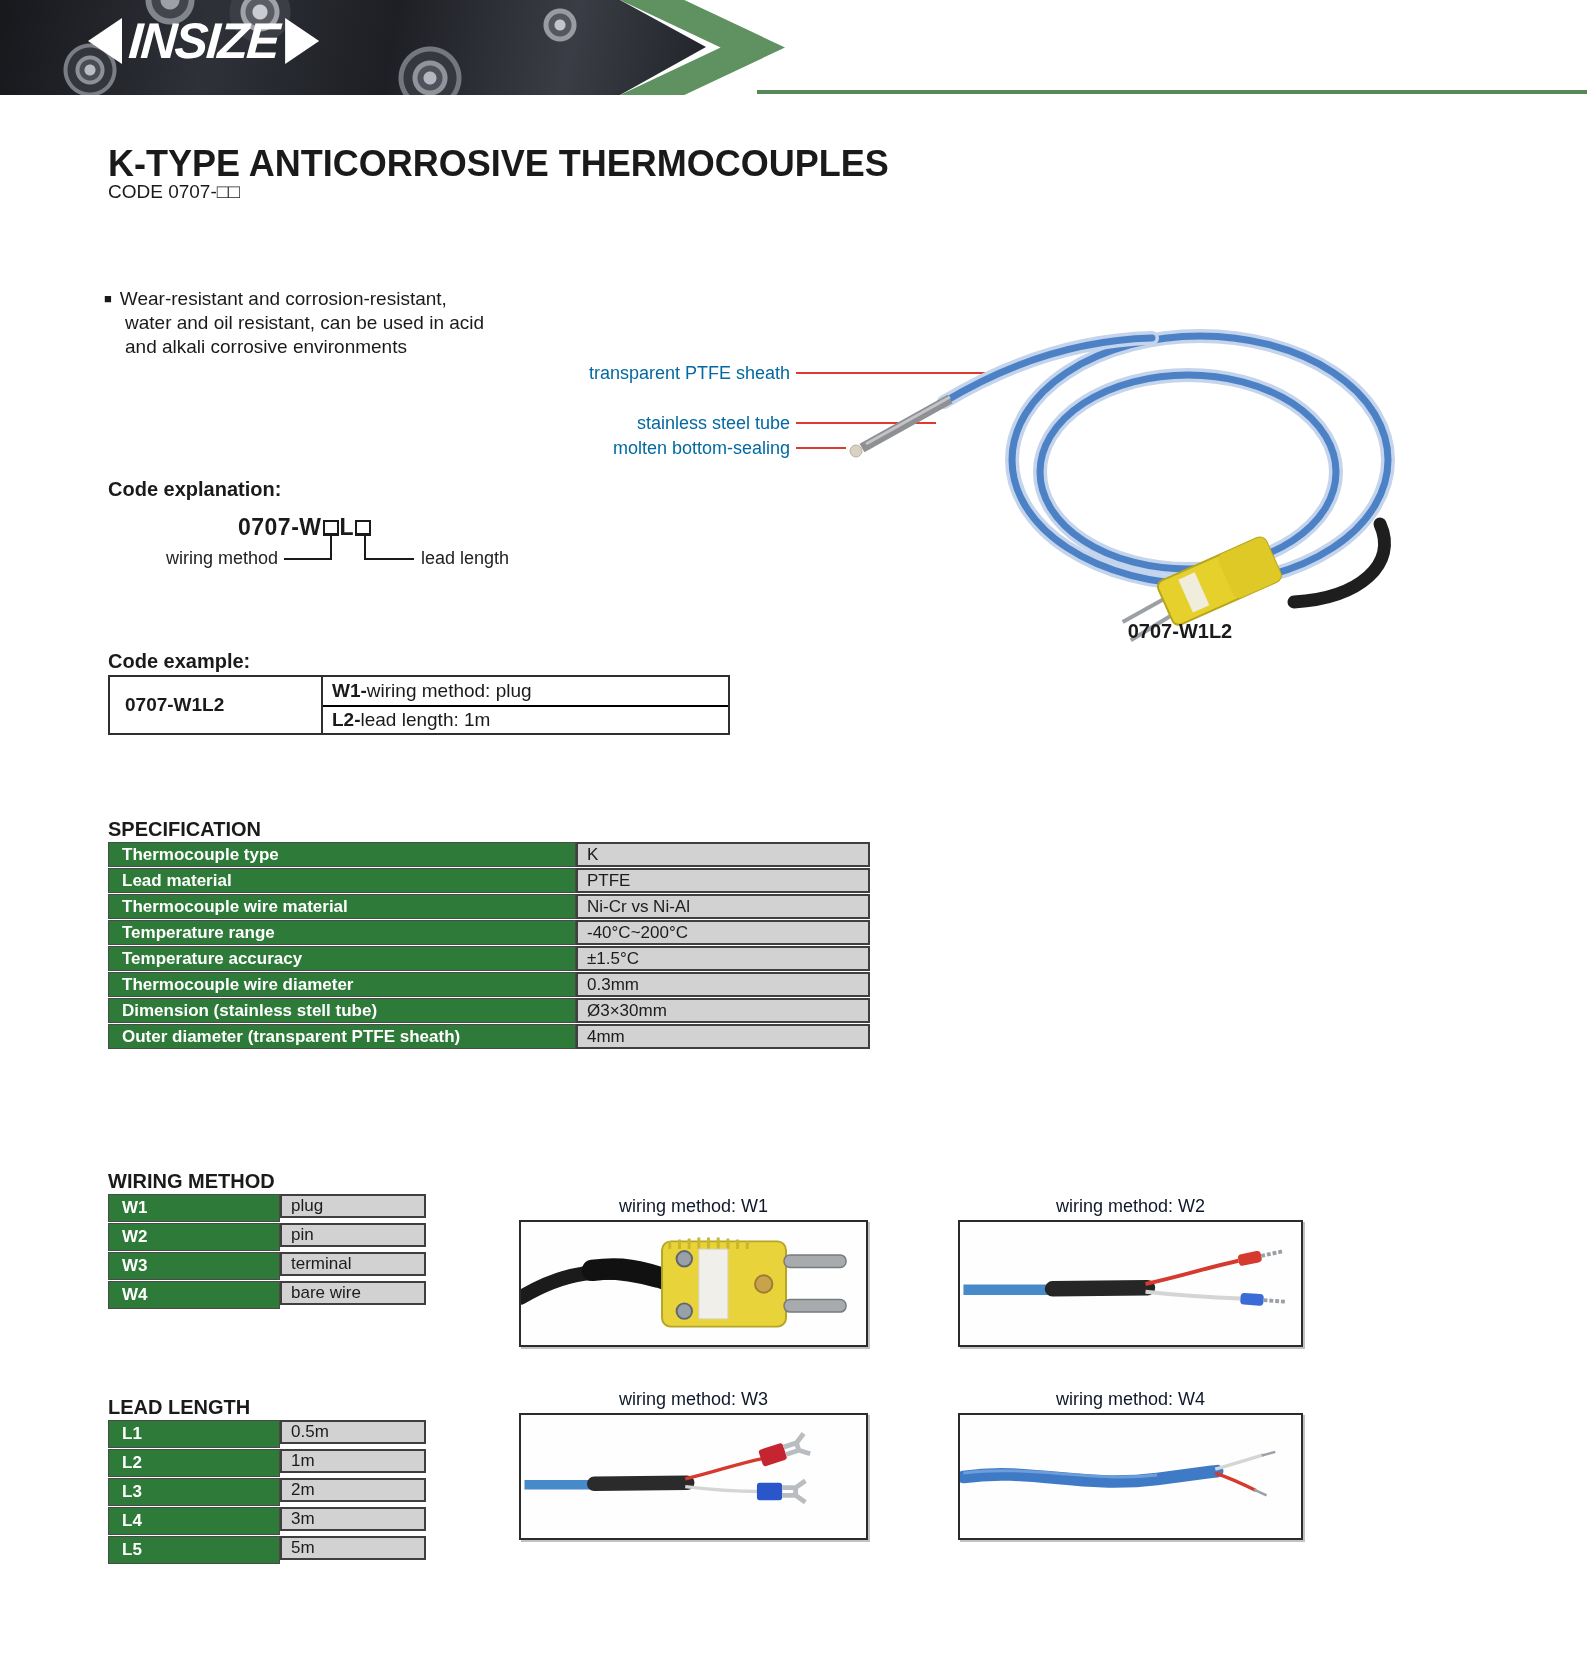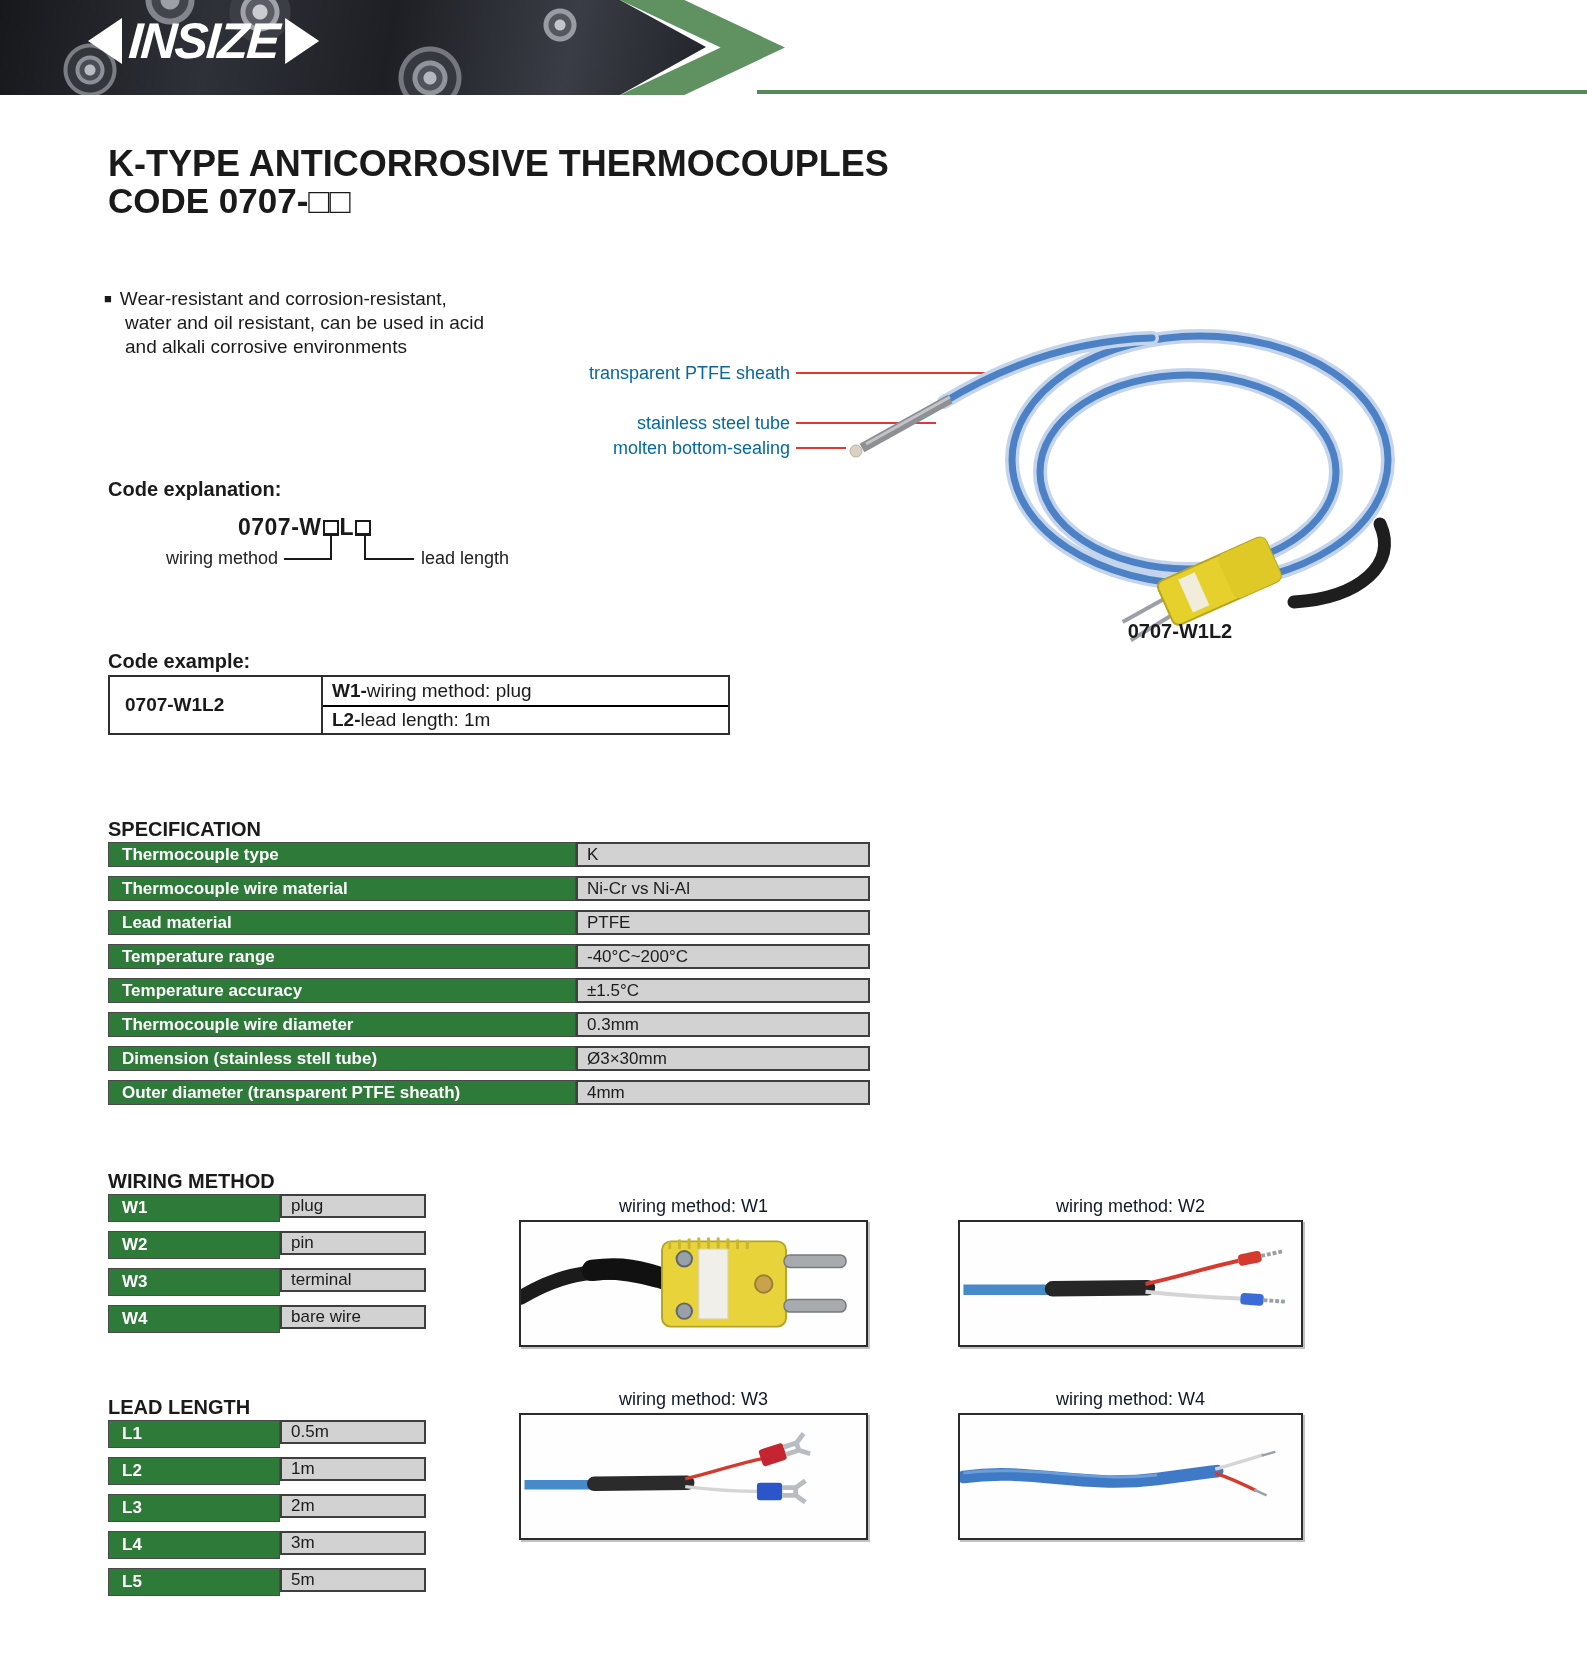--- a/index.html
+++ b/index.html
@@ -24,21 +24,21 @@
     clip-path:polygon(0 0,39% 0,100% 50%,39% 100%,0 100%,61% 50%);
   }
   .hdr-rule{ position:absolute; left:757px; right:0; top:90px; height:4px; background:#558a58; }
   .brand{ position:absolute; left:88px; top:18px; display:flex; align-items:center; gap:7px; }
   .brand .arrow-l{ width:34px; height:46px; background:#fff; clip-path:polygon(100% 0,100% 100%,0 50%); }
   .brand .arrow-r{ width:34px; height:46px; background:#fff; clip-path:polygon(0 0,0 100%,100% 50%); }
   .brand .brand-text{ color:#fff; font-size:50px; font-weight:bold; font-style:italic; letter-spacing:-2px; transform:skewX(-4deg); line-height:46px; }
 
   
   .title1 { position:absolute; left:108px; top:143px; font-size:36px; font-weight:bold; letter-spacing:0px; }
-  .title2 { position:absolute; left:108px; top:181px; font-size:35px; font-weight:bold; }
+  .title2 { position:absolute; left:108px; top:181px; font-size:19px; font-weight:normal; }
 
   
   .features { position:absolute; left:104px; top:287px; font-size:19px; line-height:24px; }
   .features .b { font-size:13px; vertical-align:2px; margin-right:8px; }
   .features .ln { padding-left:21px; }
   .features .ln.first { padding-left:0; }
 
   
   .plabel { position:absolute; width:240px; text-align:right; font-size:18px; color:#0369a1; }
   .pline  { position:absolute; height:2px; background:#e03a2f; }
@@ -55,21 +55,21 @@
   
   .ce-table { position:absolute; left:108px; top:675px; width:622px; border:2px solid #2f2f2f; display:flex; }
   .ce-code { width:213px; border-right:2px solid #2f2f2f; display:flex; align-items:center; padding-left:15px; font-size:19px; font-weight:bold; }
   .ce-rows { flex:1; }
   .ce-row { height:28px; display:flex; align-items:center; padding-left:9px; font-size:19px; }
   .ce-row + .ce-row { border-top:2px solid #000000; }
   .ce-row .bold { font-weight:bold; }
 
   
   .gtable { position:absolute; }
-  .grow { display:flex; margin-bottom:9px; }
+  .grow { display:flex; margin-bottom:1px; }
   .gkey { background:#2e7a39; color:#fff; font-weight:bold; font-size:17px; display:flex; align-items:center; padding-left:13px; border:1px solid #4a4a4a; }
   .gval { background:#d2d2d2; color:#1c1c1c; font-size:17px; display:flex; align-items:center; padding-left:9px; border:2px solid #3f3f3f; }
   .spec .gkey { width:468px; height:25px; }
   .spec .gval { width:294px; height:25px; }
   .small .gkey { width:172px; height:28px; }
   .small .gval { width:146px; height:24px; }
 
   
   .fig-cap { position:absolute; text-align:center; font-size:18px; color:#0f172a; }
   .fig-box { position:absolute; border:2px solid #2b2b2b; background:#fefefe; box-shadow:2px 2px 0 rgba(120,120,120,.45); }
@@ -156,26 +156,26 @@
     </div>
   </div>
 
   <div class="sec-h" style="left:108px; top:818px;">SPECIFICATION</div>
   <div class="gtable spec" style="left:108px; top:842px;">
     <div class="grow">
         <div class="gkey">Thermocouple type</div>
         <div class="gval">K</div>
       </div>
     <div class="grow">
+        <div class="gkey">Lead material</div>
+        <div class="gval">PTFE</div>
+      </div>
+    <div class="grow">
         <div class="gkey">Thermocouple wire material</div>
         <div class="gval">Ni-Cr vs Ni-Al</div>
-      </div>
-    <div class="grow">
-        <div class="gkey">Lead material</div>
-        <div class="gval">PTFE</div>
       </div>
     <div class="grow">
         <div class="gkey">Temperature range</div>
         <div class="gval">-40°C~200°C</div>
       </div>
     <div class="grow">
         <div class="gkey">Temperature accuracy</div>
         <div class="gval">±1.5°C</div>
       </div>
     <div class="grow">

